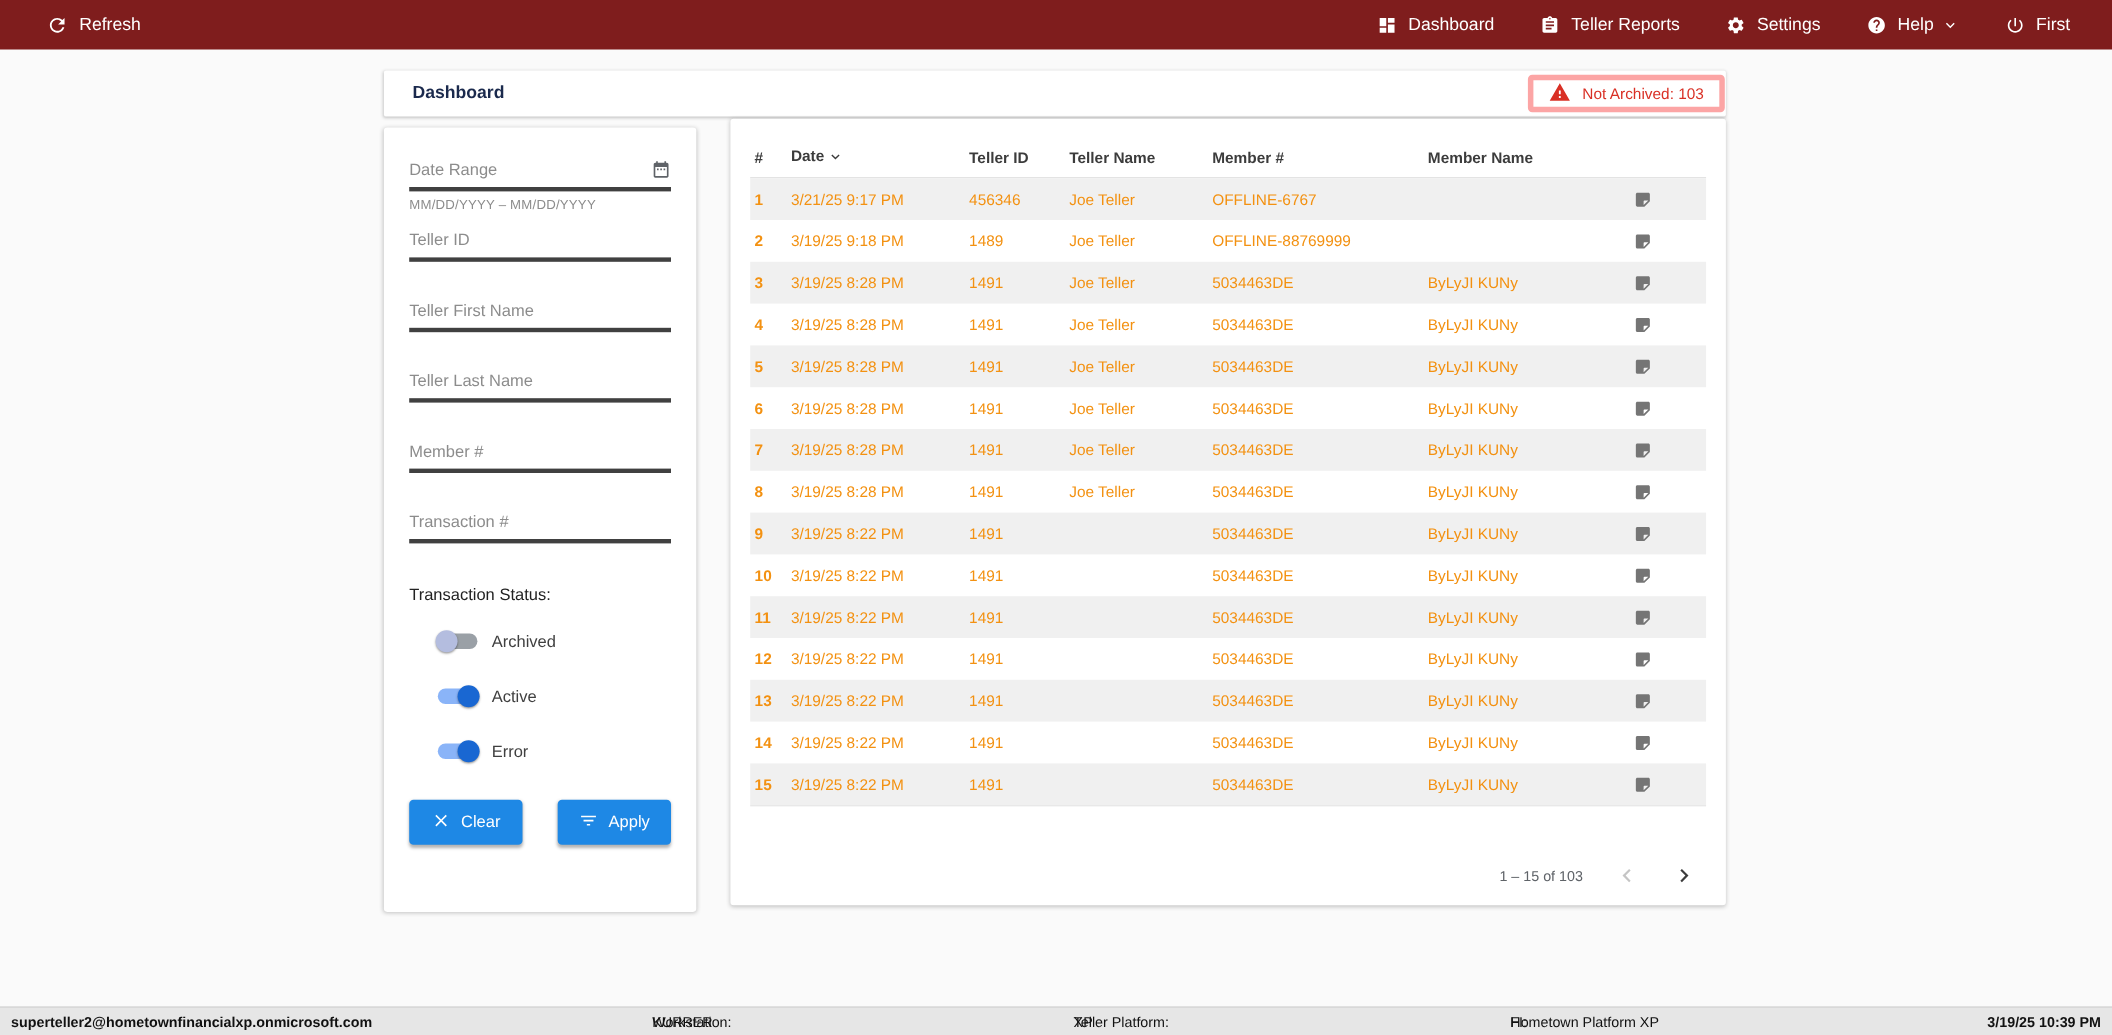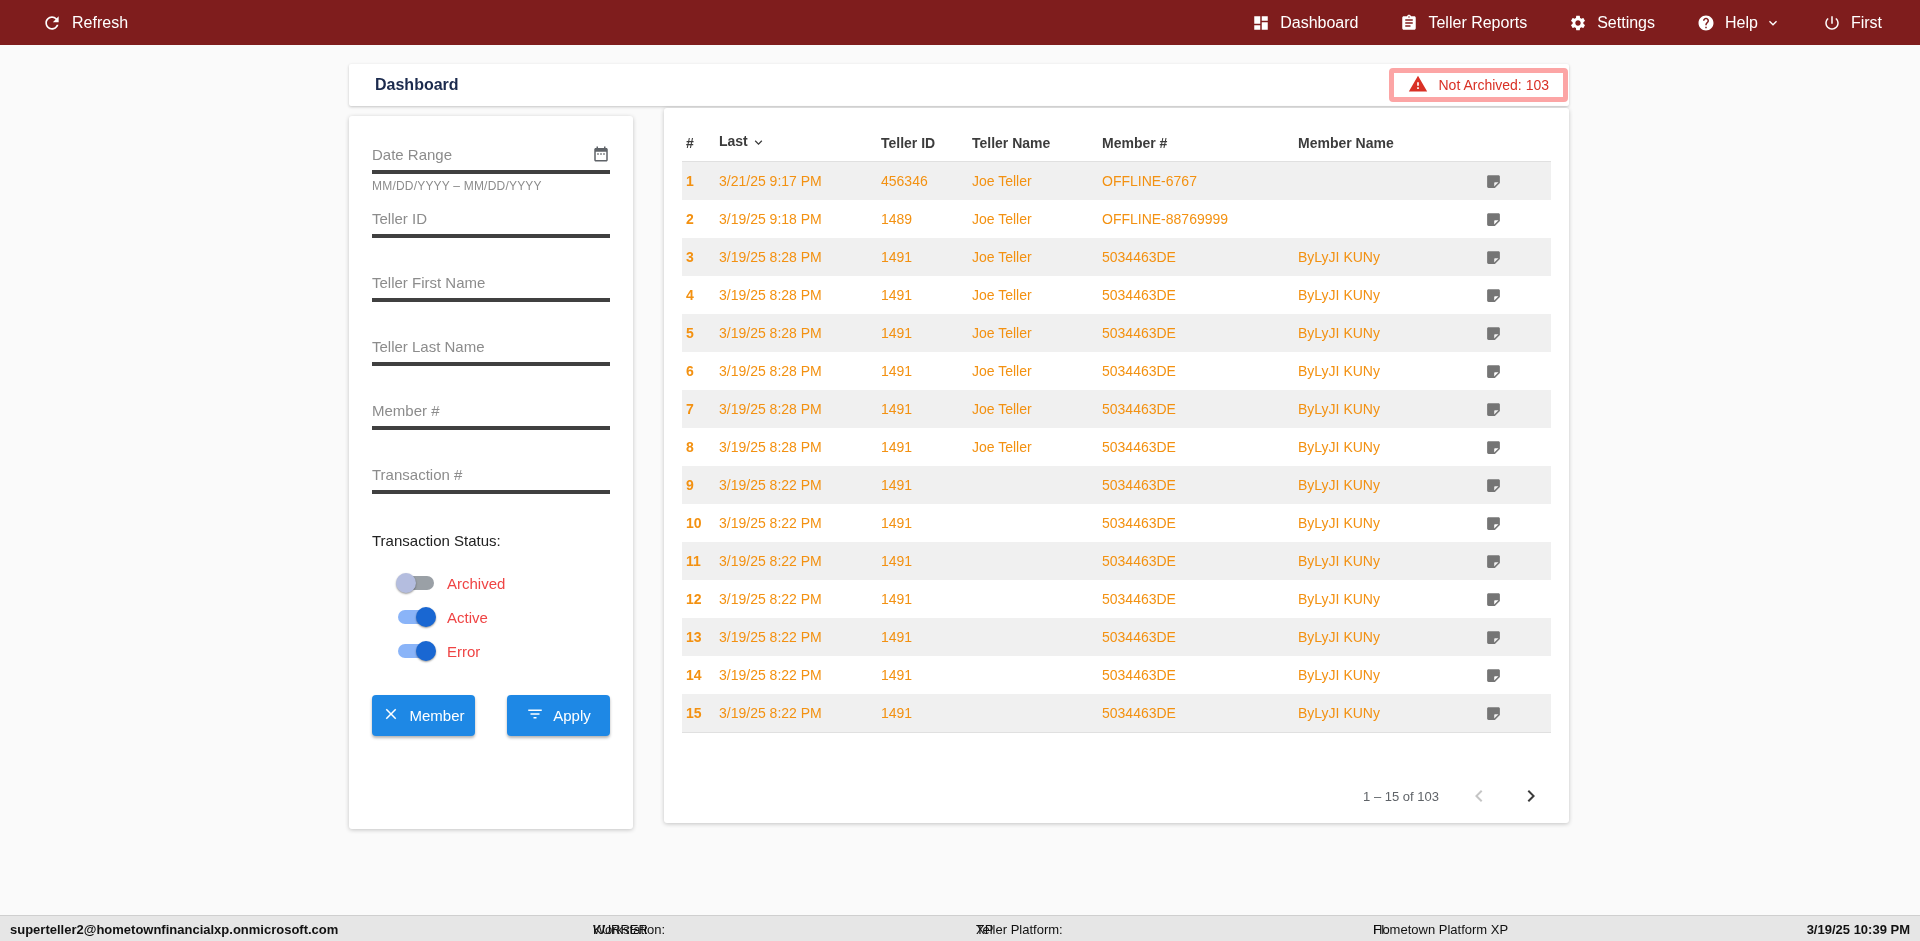--- a/index.html
+++ b/index.html
@@ -28,30 +28,30 @@
   .input-group { position:relative; border-bottom:4px solid #404040; padding:7px 0 6px; margin-top:29px; }
   .input-group.first { margin-top:0; }
   .input-group.mt-sm { margin-top:10px; }
   .input-group input { width:100%; border:none; outline:none; font-size:15px; color:#333; background:transparent;
                        font-family:"Liberation Sans", sans-serif; }
   .input-group input::placeholder { color:#8c8c8c; opacity:1; }
   .cal-icon { position:absolute; right:0; top:6px; color:#5f6368; cursor:pointer; }
   .helper { font-size:12px; color:#8c8c8c; margin-top:5px; letter-spacing:.2px; }
 
   .status-label { margin-top:38px; font-size:15px; color:#222; }
-  .toggle-row { display:flex; align-items:center; gap:13px; margin-left:26px; margin-top:14px; height:20px; cursor:pointer; }
+  .toggle-row { display:flex; align-items:center; gap:13px; margin-left:26px; margin-top:30px; height:20px; cursor:pointer; }
   .toggle-row.first-toggle { margin-top:24px; }
   .switch { width:36px; height:14px; border-radius:7px; position:relative; flex:0 0 36px; }
   .switch .thumb { width:20px; height:20px; border-radius:50%; position:absolute; top:-3px;
                    box-shadow:0 1px 2px rgba(0,0,0,.4); }
   .switch.on  { background:#8ab4f8; }
   .switch.on  .thumb { right:-2px; background:#1967d2; }
   .switch.off { background:#9aa0a6; }
   .switch.off .thumb { left:-2px; background:#b4bddf; }
-  .toggle-label { font-size:15px; color:#ef4444; }
+  .toggle-label { font-size:15px; color:#404040; }
 
   .btn-row { display:flex; gap:32px; margin-top:34px; }
   .btn { width:103px; height:41px; background:#1e88e5; color:#fff; border:none; border-radius:4px;
          display:flex; align-items:center; justify-content:center; gap:9px; font-size:15px;
          font-family:"Liberation Sans", sans-serif; box-shadow:0 2px 3px rgba(0,0,0,.3); cursor:pointer; }
 
   
   .table-card { position:absolute; left:664px; top:108px; width:905px; height:715px; background:#fff;
                 border-radius:3px; box-shadow:0 1px 4px rgba(0,0,0,.22); padding:16px 18px 0; }
   .trow, .thead { display:flex; align-items:center; height:38px; font-size:14px; }
@@ -206,37 +206,37 @@
       </div>
     </div>
 
   <div class="btn-row">
     <button class="btn">
       <span>
         <svg width="18" height="18" viewBox="0 0 24 24" fill="currentColor">
             <path d="M19 6.41 17.59 5 12 10.59 6.41 5 5 6.41 10.59 12 5 17.59 6.41 19 12 13.41 17.59 19 19 17.59 13.41 12z"></path>
           </svg>
       </span>
-      <span>Member</span>
+      <span>Clear</span>
     </button>
     <button class="btn">
       <span>
         <svg width="18" height="18" viewBox="0 0 24 24" fill="currentColor">
             <path d="M10 18h4v-2h-4v2zM3 6v2h18V6H3zm3 7h12v-2H6v2z"></path>
           </svg>
       </span>
       <span>Apply</span>
     </button>
   </div>
 </div>
 
 <div class="table-card">
   <div class="thead">
     <div class="cell c-num">#</div>
-    <div class="cell c-date"><span>Last</span><span class="sort-icon"><svg width="15" height="15" viewBox="0 0 24 24" fill="currentColor">
+    <div class="cell c-date"><span>Date</span><span class="sort-icon"><svg width="15" height="15" viewBox="0 0 24 24" fill="currentColor">
             <path d="M7.41 8.59 12 13.17l4.59-4.58L18 10l-6 6-6-6z"></path>
           </svg></span></div>
     <div class="cell c-tid">Teller ID</div>
     <div class="cell c-tname">Teller Name</div>
     <div class="cell c-mem">Member #</div>
     <div class="cell c-mname">Member Name</div>
     <div class="cell c-icon"></div>
   </div>
   <div class="tbody">
       <div class="trow odd">

